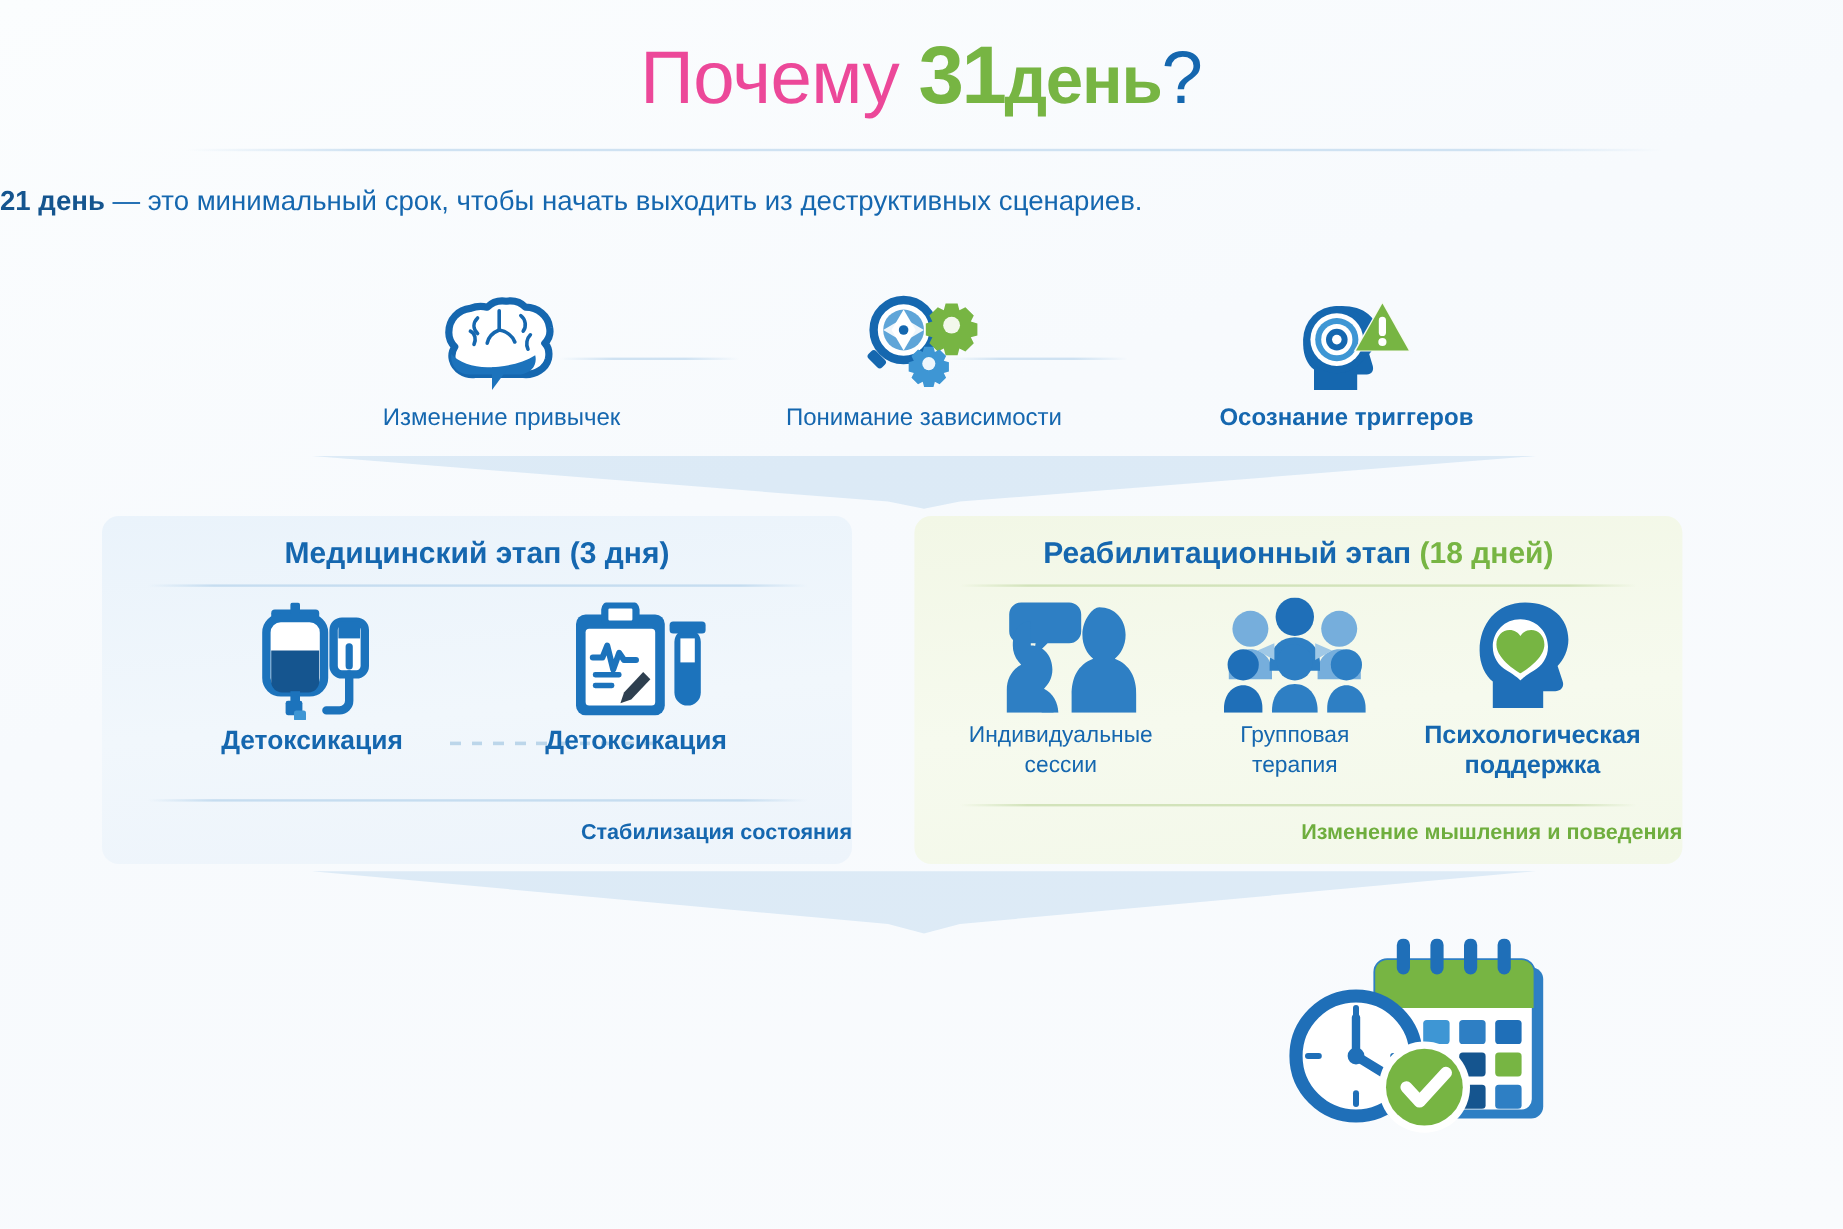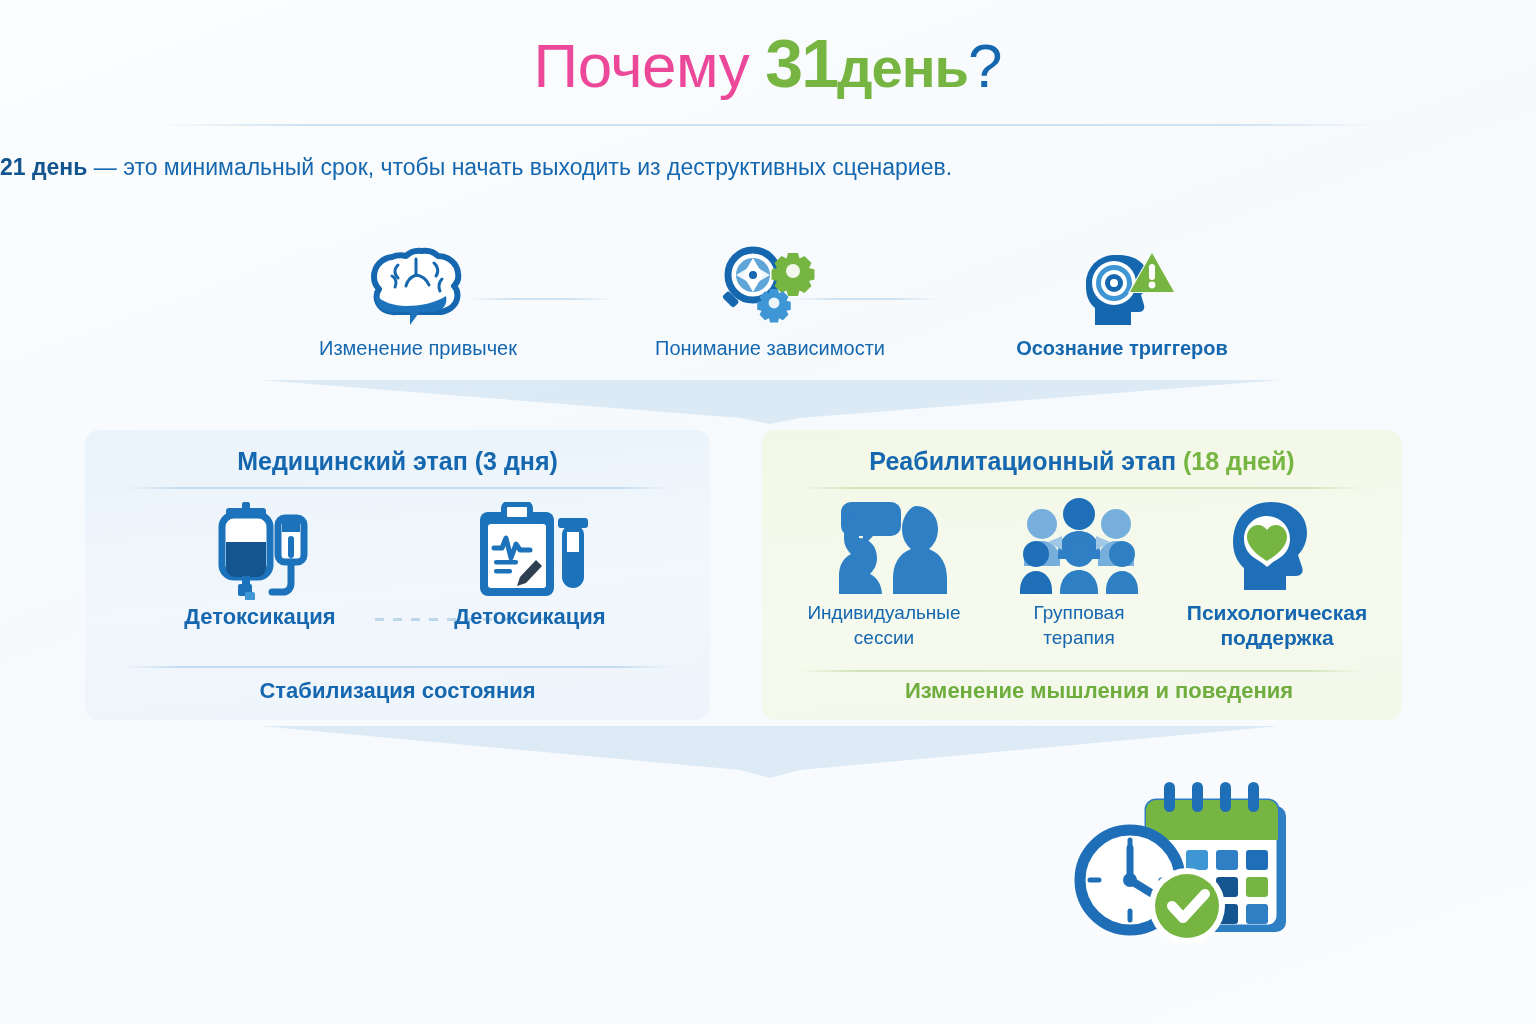--- a/index.html
+++ b/index.html
@@ -94,21 +94,21 @@
   }
   .panel h2 .days-green { color: #77B543; }
   .hr {
     margin: 11px auto 0; width: 88%; height: 2px;
   }
   .hr-blue { background: linear-gradient(90deg, rgba(198,221,240,0) 0%, #c6ddf0 10%, #c6ddf0 90%, rgba(198,221,240,0) 100%); }
   .hr-green { background: linear-gradient(90deg, rgba(208,226,184,0) 0%, #d2e3ba 10%, #d2e3ba 90%, rgba(208,226,184,0) 100%); }
 
   .panel-footer {
     position: absolute; bottom: 16px; left: 0; width: 100%;
-    text-align: center; font-size: 22px; font-weight: bold; white-space: nowrap;
+    text-align: right; font-size: 18px; font-weight: bold; white-space: nowrap;
   }
   .pf-blue { color: #1567AF; }
   .pf-green { color: #6FAE3E; padding-left: 34px; }
 
   
   .med-items { position: absolute; top: 72px; left: 0; width: 100%; height: 150px; }
   .med-cell { position: absolute; width: 230px; text-align: center; }
   .med-cell .ic { height: 98px; display: flex; align-items: center; justify-content: center; }
   .med-cell .lb { font-size: 22px; font-weight: bold; color: #1567AF; margin-top: 4px; white-space: nowrap; }
 

